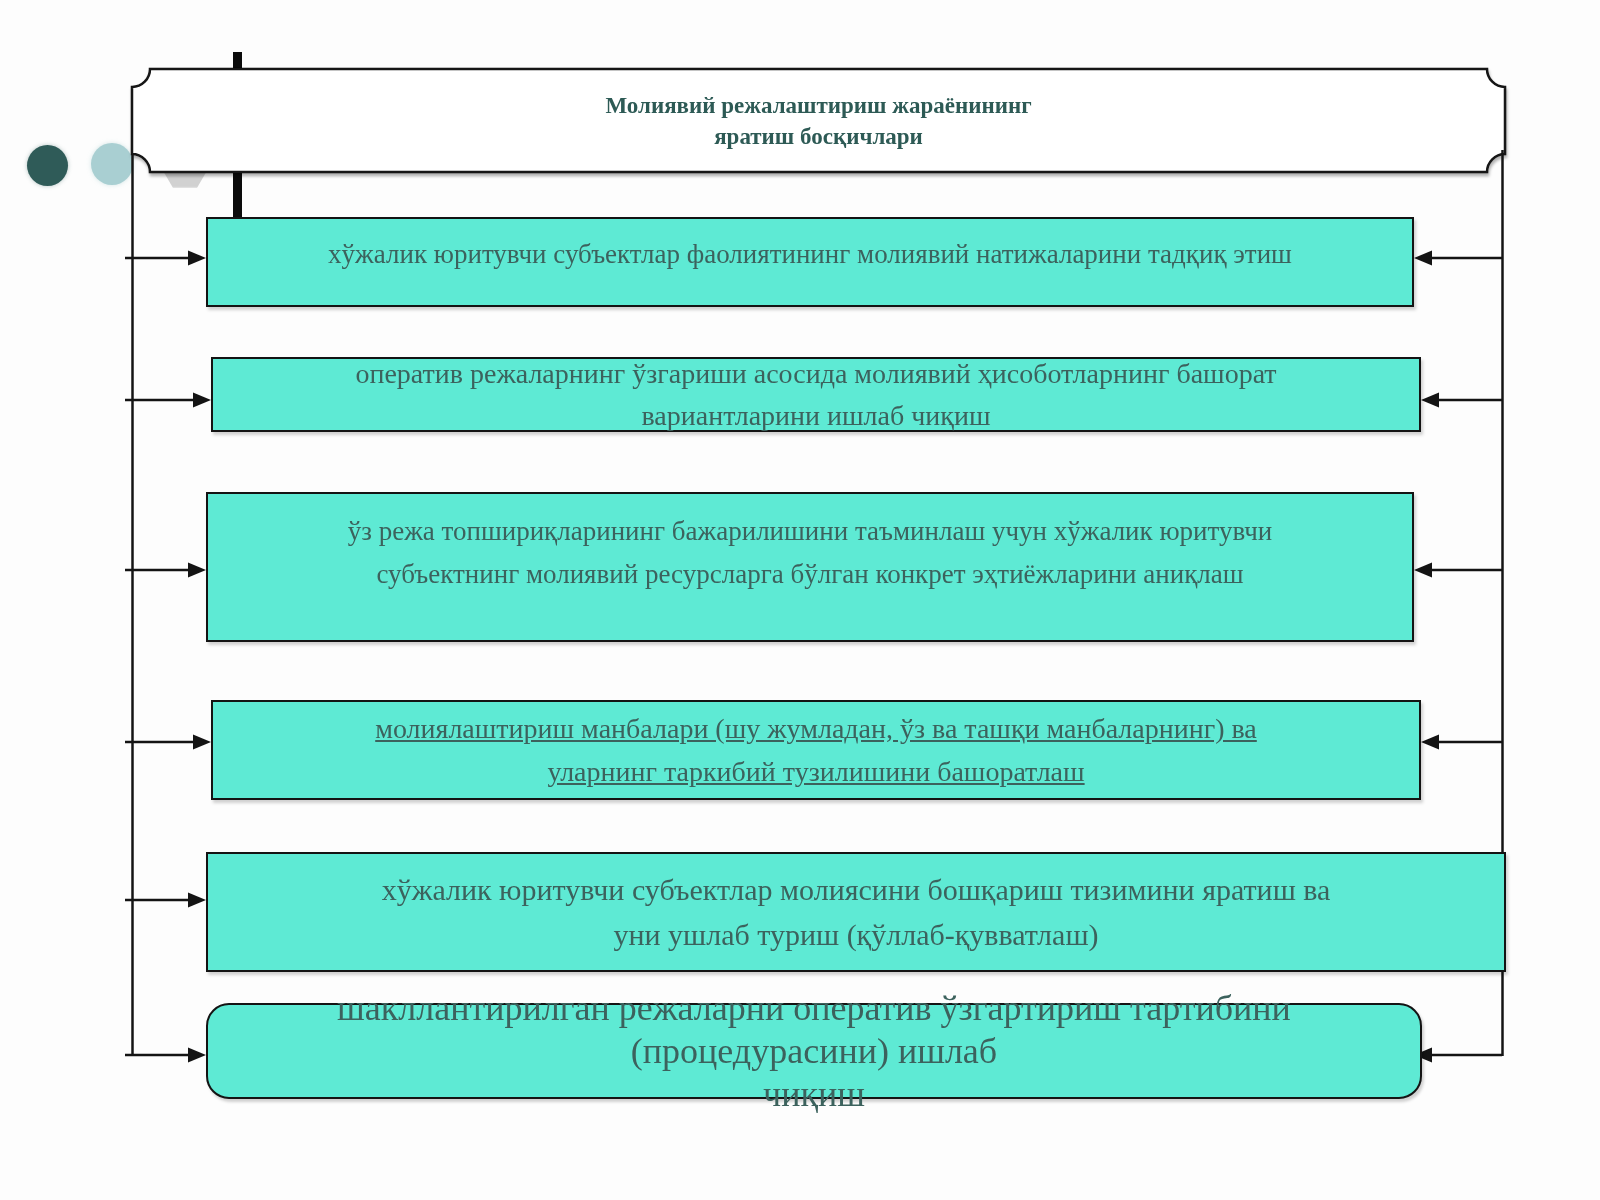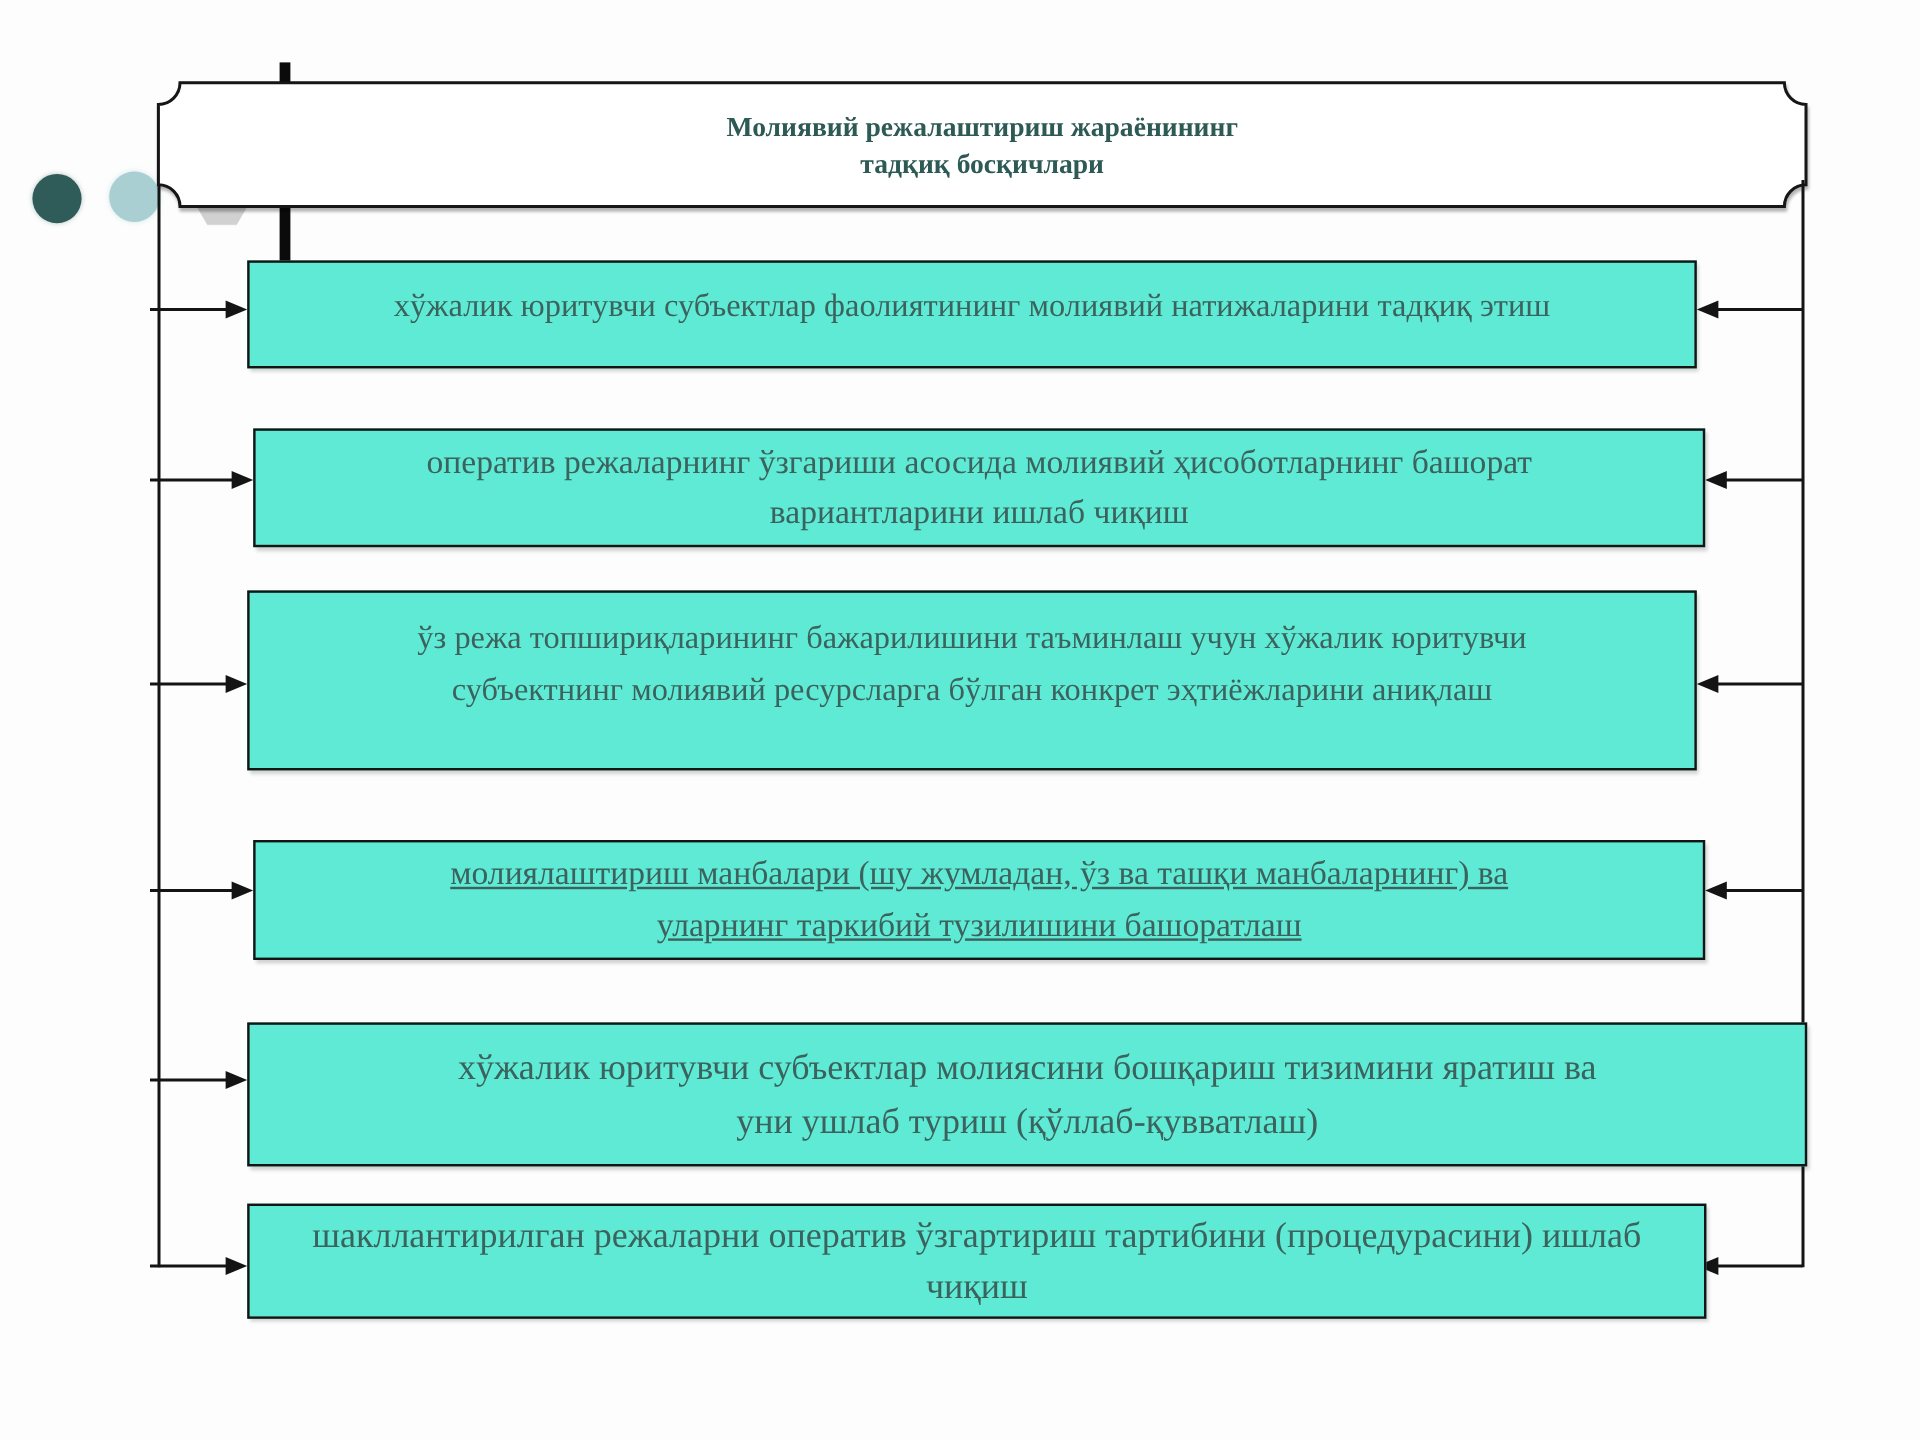--- a/index.html
+++ b/index.html
@@ -23,25 +23,25 @@
     white-space:pre-line;font-weight:bold;font-size:23px;line-height:31px;color:#2d5a55;
   }
   .box{
     position:absolute;z-index:2;background:#5eead4;border:2px solid #141414;
     box-shadow:2px 3px 3px rgba(0,0,0,.18);
     display:flex;align-items:center;justify-content:center;text-align:center;
     box-sizing:border-box;color:#3c625d;
   }
   .box-text{white-space:pre-line;display:block;width:100%;}
   .box1{left:206px;top:217px;width:1208px;height:90px;padding-bottom:16px;font-size:27px;line-height:42px;}
-  .box2{left:211px;top:357px;width:1210px;height:99px;font-size:28px;line-height:42px;}
+  .box2{left:211px;top:357px;width:1210px;height:75px;font-size:28px;line-height:42px;}
   .box3{left:206px;top:492px;width:1208px;height:150px;align-items:flex-start;padding-top:16px;font-size:27px;line-height:43px;}
   .box4{left:211px;top:700px;width:1210px;height:100px;font-size:28px;line-height:43px;text-decoration:underline;}
   .box5{left:206px;top:852px;width:1300px;height:120px;font-size:30px;line-height:45px;}
-  .box6{left:206px;top:1003px;width:1216px;height:96px;font-size:30px;line-height:43px;}
+  .box6{left:206px;top:1003px;width:1216px;height:96px;font-size:36px;line-height:43px;border-radius:23px;}
   .conn{stroke:#141414;stroke-width:2.5;fill:none;}
   .head{fill:#141414;stroke:none;}
 </style>
 </head>
 <body>
 
 <div id="stage">
 
   <div class="circle circle-dark"></div>
   <div class="circle circle-light"></div>
@@ -106,21 +106,21 @@
       <line class="conn" x1="1502" y1="900" x2="1428" y2="900"></line>
         <path class="head" d="M1414 900 L1432 892.5 L1432 907.5 Z"></path>
     </g>
     <g>
       <line class="conn" x1="1502" y1="1055" x2="1428" y2="1055"></line>
         <path class="head" d="M1414 1055 L1432 1047.5 L1432 1062.5 Z"></path>
     </g>
   </svg>
 
   <div class="title-text">Молиявий режалаштириш жараёнининг
-тадқиқ босқичлари</div>
+яратиш босқичлари</div>
 
   <div class="box box1">
     <span class="box-text">хўжалик юритувчи субъектлар фаолиятининг молиявий натижаларини тадқиқ этиш</span>
   </div>
   <div class="box box2">
     <span class="box-text">оператив режаларнинг ўзгариши асосида молиявий ҳисоботларнинг башорат
 вариантларини ишлаб чиқиш</span>
   </div>
   <div class="box box3">
     <span class="box-text">ўз режа топшириқларининг бажарилишини таъминлаш учун хўжалик юритувчи

